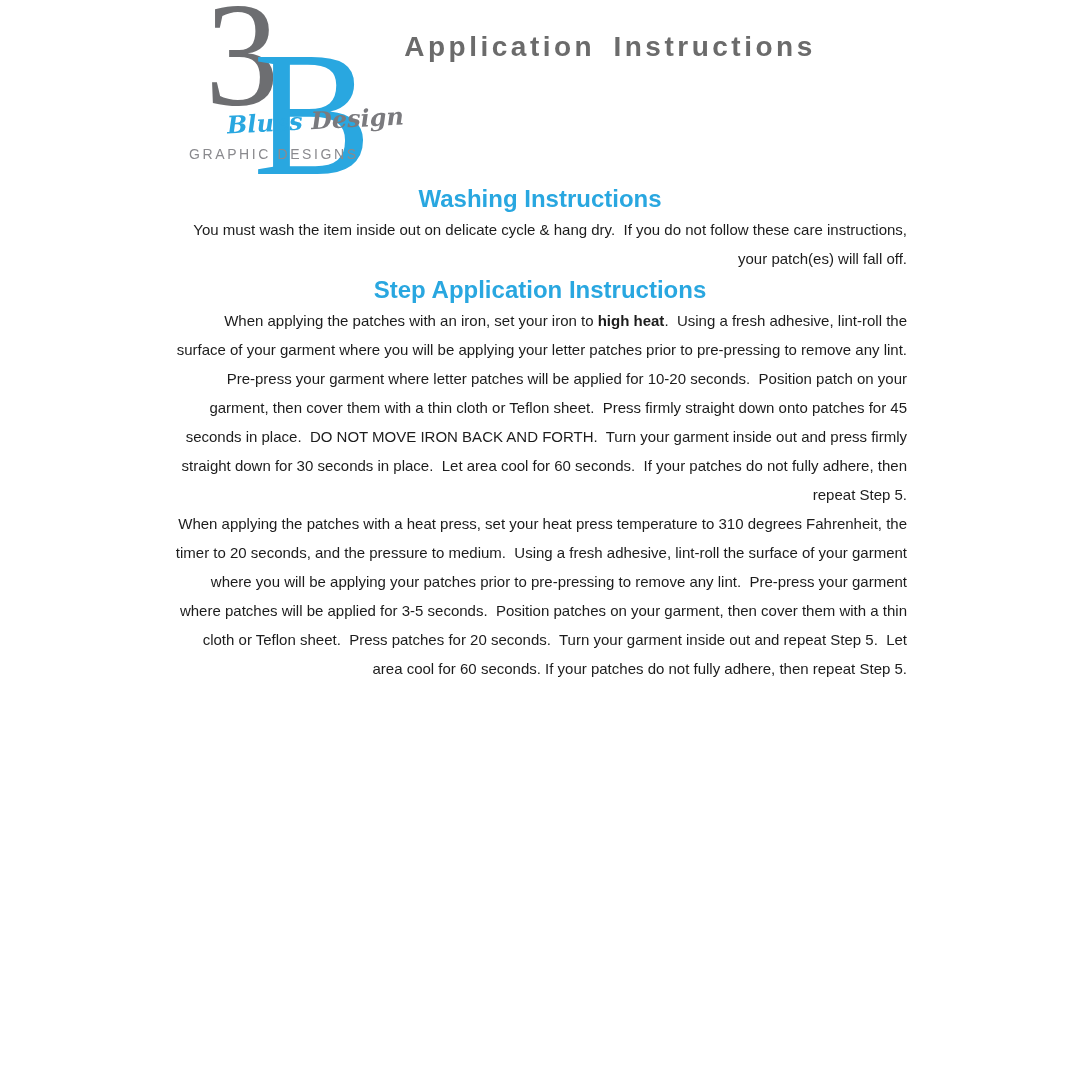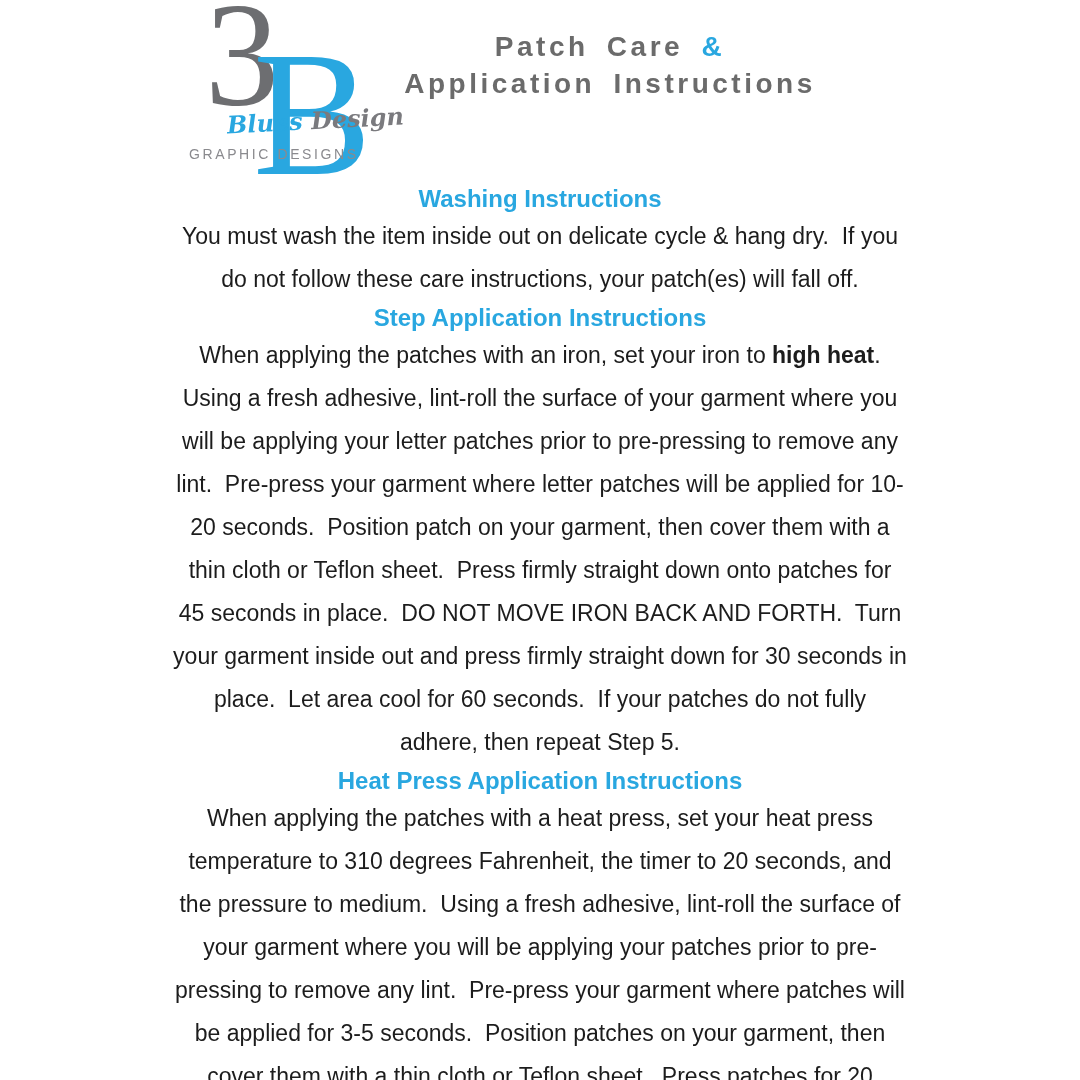--- a/index.html
+++ b/index.html
@@ -55,52 +55,51 @@
   .content{
     position:absolute;left:0;top:182px;width:1080px;
     text-align:center;
   }
   .section-heading{
     font-size:24px;line-height:33px;font-weight:bold;
     color:var(--accent_blue);
   }
   .body-text{
     width:734px;margin:0 auto;
-    font-size:23px;line-height:43px;
+    font-size:15px;line-height:29px;
     color:var(--body_black);
     white-space:pre-wrap;
+    text-align:right;
   }
 </style>
 </head>
 <body>
 
 <div class="canvas">
 
   <div class="header">
 
     <div class="logo">
       <span class="logo-3">3</span>
       <span class="logo-b">B</span>
       <div class="logo-script"><span class="script-first">Blues</span> <span class="script-second">Design</span></div>
       <div class="logo-tagline">GRAPHIC DESIGNS</div>
     </div>
 
     <div class="title">
-      <div class="title-line1"><span>Patch Care</span> <span class="amp">&amp;</span></div>
       <div class="title-line2">Application Instructions</div>
     </div>
 
   </div>
 
   <div class="content">
 
     <h2 class="section-heading">Washing Instructions</h2>
     <p class="body-text">You must wash the item inside out on delicate cycle &amp; hang dry.  If you do not follow these care instructions, your patch(es) will fall off.</p>
 
     <h2 class="section-heading">Step Application Instructions</h2>
     <p class="body-text"><span>When applying the patches with an iron, set your iron to </span><strong>high heat</strong><span>.  Using a fresh adhesive, lint-roll the surface of your garment where you will be applying your letter patches prior to pre-pressing to remove any lint.  Pre-press your garment where letter patches will be applied for 10-20 seconds.  Position patch on your garment, then cover them with a thin cloth or Teflon sheet.  Press firmly straight down onto patches for 45 seconds in place.  DO NOT MOVE IRON BACK AND FORTH.  Turn your garment inside out and press firmly straight down for 30 seconds in place.  Let area cool for 60 seconds.  If your patches do not fully adhere, then repeat Step 5.</span></p>
 
-    <h2 class="section-heading">Heat Press Application Instructions</h2>
     <p class="body-text">When applying the patches with a heat press, set your heat press temperature to 310 degrees Fahrenheit, the timer to 20 seconds, and the pressure to medium.  Using a fresh adhesive, lint-roll the surface of your garment where you will be applying your patches prior to pre-pressing to remove any lint.  Pre-press your garment where patches will be applied for 3-5 seconds.  Position patches on your garment, then cover them with a thin cloth or Teflon sheet.  Press patches for 20 seconds.  Turn your garment inside out and repeat Step 5.  Let area cool for 60 seconds. If your patches do not fully adhere, then repeat Step 5.</p>
 
   </div>
 
 </div>
 
 </body></html>

